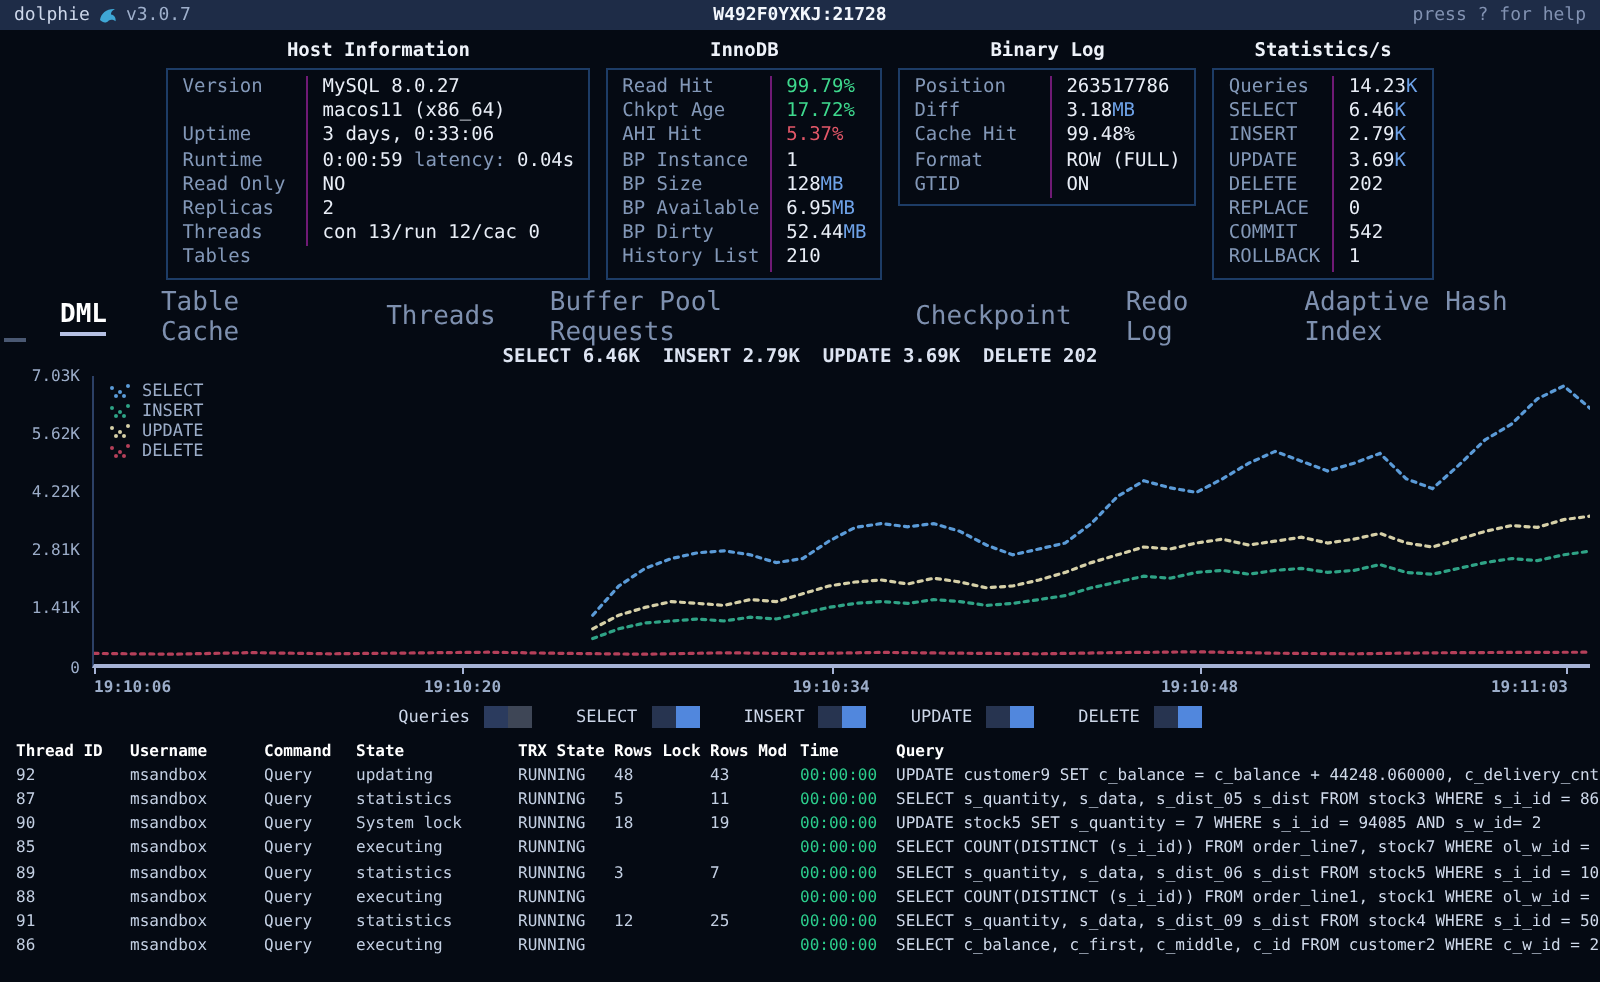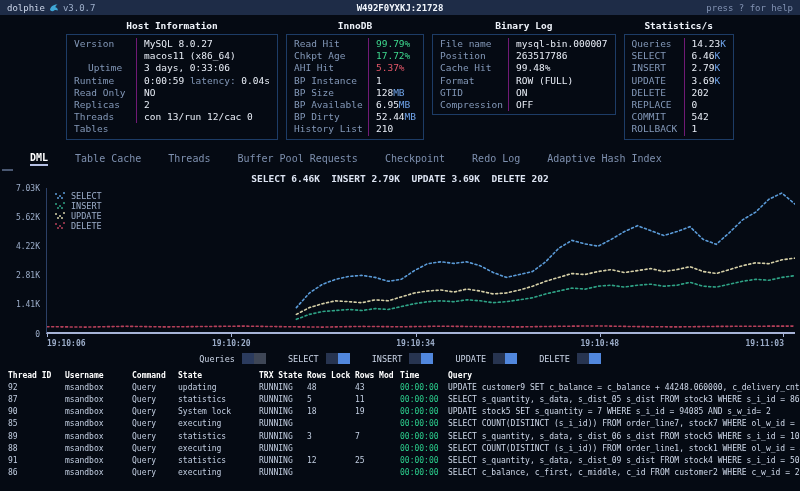--- a/index.html
+++ b/index.html
@@ -22,21 +22,21 @@
   .panels { display: flex; justify-content: center; gap: 8px; margin-top: 5px; align-items: flex-start; }
   .panel-title { text-align: center; font-weight: bold; color: #eef2f9; font-size: 9.5px; height: 14px; }
   .panel-box { border: 1px solid #1d3c66; padding: 3px 7px; }
   .prow { display: flex; line-height: 12.2px; font-size: 9.5px; white-space: pre; }
   .plabel { color: #8398b8; flex: none; }
   .pvalue { border-left: 1px solid #701a75; padding-left: 7px; white-space: pre; }
   .c-white { color: #e9eef7; } .c-grey { color: #8398b8; }
   .c-green { color: #3ed98e; } .c-red { color: #e25768; } .c-blue { color: #6ea2e8; }
   
   .tabs { display: flex; gap: 27px; padding-left: 30px; margin-top: 9px; height: 20px;
-          align-items: center; font-size: 10px; color: #7e90af; position: relative; }
+          align-items: center; font-size: 13px; color: #7e90af; position: relative; }
   .tab.active { color: #ffffff; font-weight: bold; border-bottom: 2px solid #b6c1e4; padding-bottom: 1px; }
   .tab-scroll { position: absolute; left: 2px; bottom: -2px; width: 11px; height: 2px; background: #4a5872; }
   
   .chart-title { text-align: center; font-weight: bold; font-size: 9.5px; color: #dde4f2;
                  margin-top: 4px; height: 14px; white-space: pre; }
   .chart-row { display: flex; margin-top: 1px; }
   .ylabels { width: 46px; position: relative; font-size: 8px; color: #9cadc9; height: 146px; flex: none; }
   .ylab { position: absolute; right: 6px; transform: translateY(-50%); }
   .plot { flex: 1; position: relative; height: 146px; border-left: 1px solid #2c4066;
           border-bottom: 2px solid #a6b3d6; margin-right: 5px; }
@@ -85,21 +85,21 @@
   <div class="tb-host">W492F0YXKJ:21728</div>
   <div class="tb-help">press ? for help</div>
 </div>
 
 <div class="panels" id="panels">
     <div class="panel">
       <div class="panel-title">Host Information</div>
       <div class="panel-box">
         <div class="prow"><span class="plabel" style="width: 62px;">Version</span><span class="pvalue"><span class="c-white">MySQL 8.0.27</span></span></div>
         <div class="prow"><span class="plabel" style="width: 62px;"></span><span class="pvalue"><span class="c-white">macos11 (x86_64)</span></span></div>
-        <div class="prow"><span class="plabel" style="width: 62px; text-align: center;">Uptime</span><span class="pvalue"><span class="c-white">3 days, 0:33:06</span></span></div>
+        <div class="prow"><span class="plabel" style="width: 62px;">Uptime</span><span class="pvalue"><span class="c-white">3 days, 0:33:06</span></span></div>
         <div class="prow"><span class="plabel" style="width: 62px;">Runtime</span><span class="pvalue"><span class="c-white">0:00:59 </span><span class="c-grey">latency: </span><span class="c-white">0.04s</span></span></div>
         <div class="prow"><span class="plabel" style="width: 62px;">Read Only</span><span class="pvalue"><span class="c-white">NO</span></span></div>
         <div class="prow"><span class="plabel" style="width: 62px;">Replicas</span><span class="pvalue"><span class="c-white">2</span></span></div>
         <div class="prow"><span class="plabel" style="width: 62px;">Threads</span><span class="pvalue"><span class="c-white">con 13/run 12/cac 0</span></span></div>
         <div class="prow"><span class="plabel" style="width: 62px;">Tables</span></div>
       </div>
     </div>
     <div class="panel">
       <div class="panel-title">InnoDB</div>
       <div class="panel-box">
@@ -109,26 +109,25 @@
         <div class="prow"><span class="plabel" style="width: 74px;">BP Instance</span><span class="pvalue"><span class="c-white">1</span></span></div>
         <div class="prow"><span class="plabel" style="width: 74px;">BP Size</span><span class="pvalue"><span class="c-white">128</span><span class="c-blue">MB</span></span></div>
         <div class="prow"><span class="plabel" style="width: 74px;">BP Available</span><span class="pvalue"><span class="c-white">6.95</span><span class="c-blue">MB</span></span></div>
         <div class="prow"><span class="plabel" style="width: 74px;">BP Dirty</span><span class="pvalue"><span class="c-white">52.44</span><span class="c-blue">MB</span></span></div>
         <div class="prow"><span class="plabel" style="width: 74px;">History List</span><span class="pvalue"><span class="c-white">210</span></span></div>
       </div>
     </div>
     <div class="panel">
       <div class="panel-title">Binary Log</div>
       <div class="panel-box">
-        <div class="prow"><span class="plabel" style="width: 68px;">File name</span><span class="pvalue"><span class="c-white">mysql-bin.000007</span></span></div>
         <div class="prow"><span class="plabel" style="width: 68px;">Position</span><span class="pvalue"><span class="c-white">263517786</span></span></div>
+        <div class="prow"><span class="plabel" style="width: 68px;">Diff</span><span class="pvalue"><span class="c-white">3.18</span><span class="c-blue">MB</span></span></div>
         <div class="prow"><span class="plabel" style="width: 68px;">Cache Hit</span><span class="pvalue"><span class="c-white">99.48%</span></span></div>
         <div class="prow"><span class="plabel" style="width: 68px;">Format</span><span class="pvalue"><span class="c-white">ROW (FULL)</span></span></div>
         <div class="prow"><span class="plabel" style="width: 68px;">GTID</span><span class="pvalue"><span class="c-white">ON</span></span></div>
-        <div class="prow"><span class="plabel" style="width: 68px;">Compression</span><span class="pvalue"><span class="c-white">OFF</span></span></div>
       </div>
     </div>
     <div class="panel">
       <div class="panel-title">Statistics/s</div>
       <div class="panel-box">
         <div class="prow"><span class="plabel" style="width: 52px;">Queries</span><span class="pvalue"><span class="c-white">14.23</span><span class="c-blue">K</span></span></div>
         <div class="prow"><span class="plabel" style="width: 52px;">SELECT</span><span class="pvalue"><span class="c-white">6.46</span><span class="c-blue">K</span></span></div>
         <div class="prow"><span class="plabel" style="width: 52px;">INSERT</span><span class="pvalue"><span class="c-white">2.79</span><span class="c-blue">K</span></span></div>
         <div class="prow"><span class="plabel" style="width: 52px;">UPDATE</span><span class="pvalue"><span class="c-white">3.69</span><span class="c-blue">K</span></span></div>
         <div class="prow"><span class="plabel" style="width: 52px;">DELETE</span><span class="pvalue"><span class="c-white">202</span></span></div>

